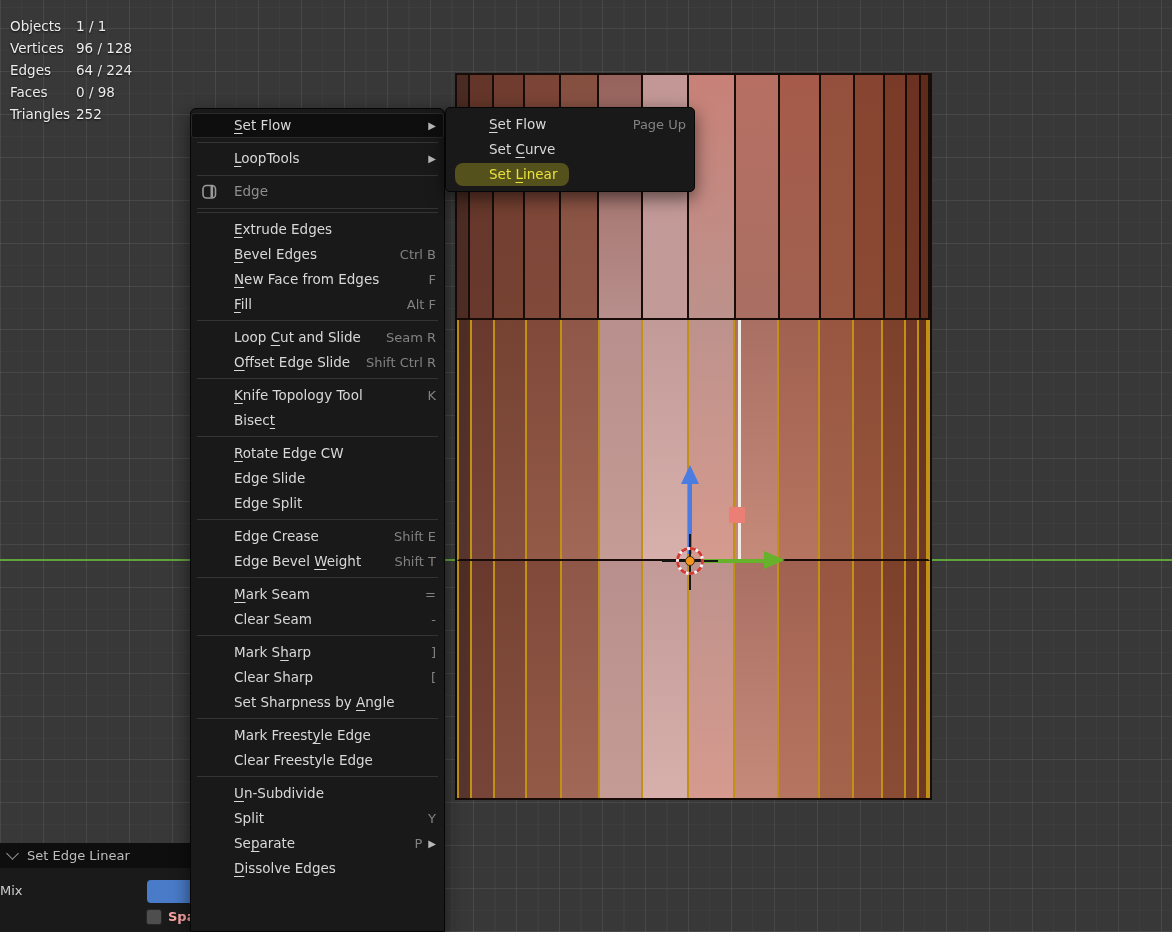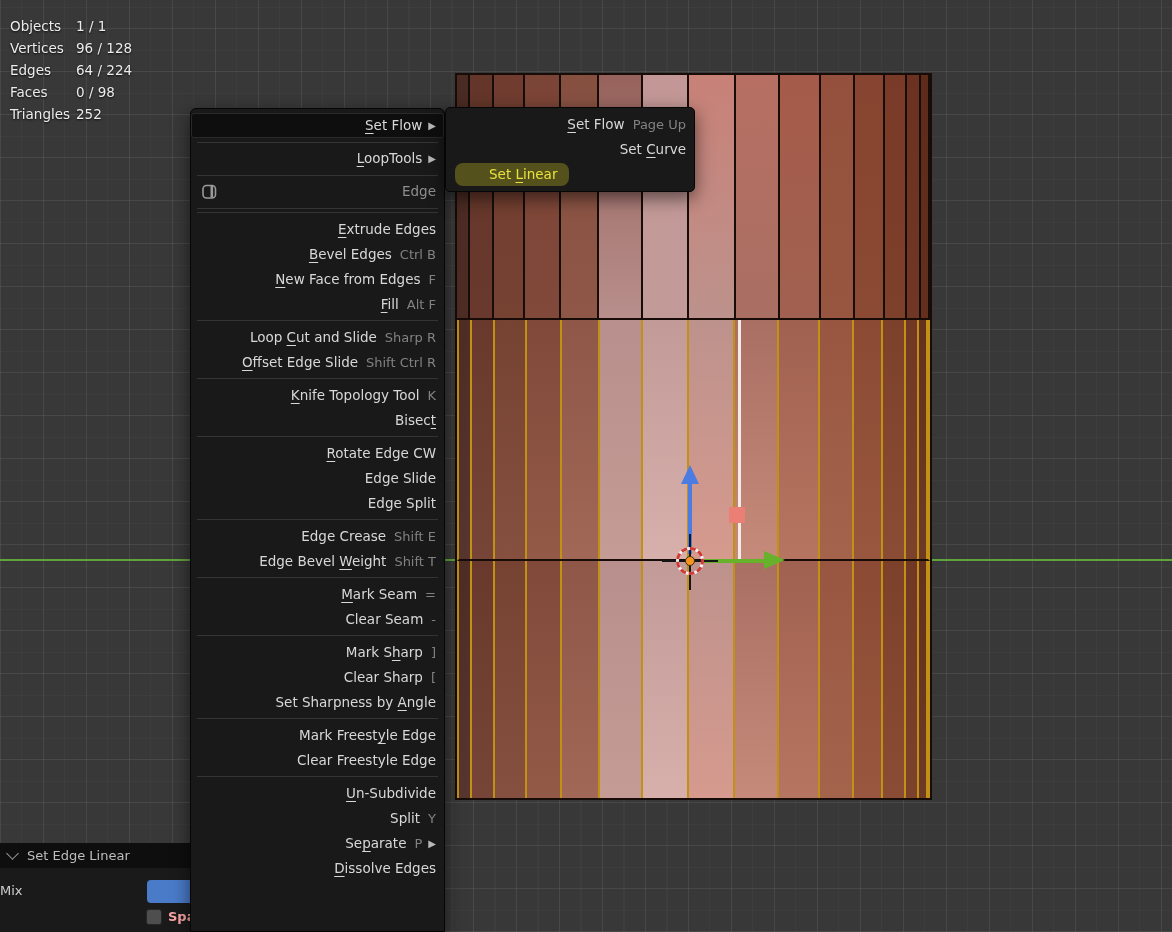--- a/index.html
+++ b/index.html
@@ -51,21 +51,21 @@
   #op-mix-label{position:absolute;left:0;top:3px;width:135px;color:#cfcfcf;}
   #op-mix-slider{position:absolute;left:147px;top:0px;width:43px;height:23px;background:var(--accent-blue);border-radius:4px 0 0 4px;}
   #op-check-row{position:absolute;left:0;top:65px;width:190px;height:24px;}
   #op-checkbox{position:absolute;left:146px;top:1px;width:16px;height:16px;background:#4e4e4e;border:1px solid #262626;border-radius:3px;box-sizing:border-box;}
   #op-check-label{position:absolute;left:168px;top:1px;color:#fca5a5;font-weight:bold;}
   
   .menu{position:absolute;background:#191919;border:1px solid #060606;box-shadow:0 6px 18px rgba(0,0,0,.55);
     padding:4px 0;box-sizing:border-box;z-index:8;font-size:13.5px;color:#d8d8d8;}
   #context-menu{left:190px;top:108px;width:255px;border-radius:6px 6px 0 0;height:824px;overflow:hidden;}
   #flow-submenu{left:445px;top:107px;width:250px;border-radius:5px;}
-  .mi{height:25px;line-height:25px;display:flex;align-items:center;position:relative;padding:0 8px 0 43px;text-align:right;}
+  .mi{height:25px;line-height:25px;display:flex;align-items:center;position:relative;padding:0 8px 0 43px;}
   .mi .lbl{flex:1;white-space:nowrap;}
   .mi .sc{color:#828282;font-size:13px;margin-left:8px;white-space:nowrap;}
   .mi .arrow{color:#b9b9b9;font-size:10px;margin-left:6px;}
   .mi.open{background:#0e0e0e;box-shadow:inset 0 0 0 1px #292929;border-radius:3px;}
   .mi.header{color:#8f8f8f;}
   .mi.header .hicon{position:absolute;left:10px;top:4px;}
   .msep{height:1px;background:#4a4a4a;margin:3.5px 6px;opacity:.55;}
   .u{text-decoration:underline;text-underline-offset:2.5px;text-decoration-thickness:1px;}
   .lbl.hl{flex:0 0 auto;background:var(--hl-olive);color:var(--hl-yellow);
     margin-left:-34px;padding:1px 12px 2px 34px;border-radius:8px;line-height:20px;}
@@ -213,21 +213,21 @@
         <span class="lbl"><span class="u">N</span>ew Face from Edges</span>
         <span class="sc">F</span>
       </div>
       <div class="mi">
         <span class="lbl"><span class="u">F</span>ill</span>
         <span class="sc">Alt F</span>
       </div>
       <div class="msep"></div>
       <div class="mi">
         <span class="lbl">Loop <span class="u">C</span>ut and Slide</span>
-        <span class="sc">Sharp R</span>
+        <span class="sc">Seam R</span>
       </div>
       <div class="mi">
         <span class="lbl"><span class="u">O</span>ffset Edge Slide</span>
         <span class="sc">Shift Ctrl R</span>
       </div>
       <div class="msep"></div>
       <div class="mi">
         <span class="lbl"><span class="u">K</span>nife Topology Tool</span>
         <span class="sc">K</span>
       </div>

